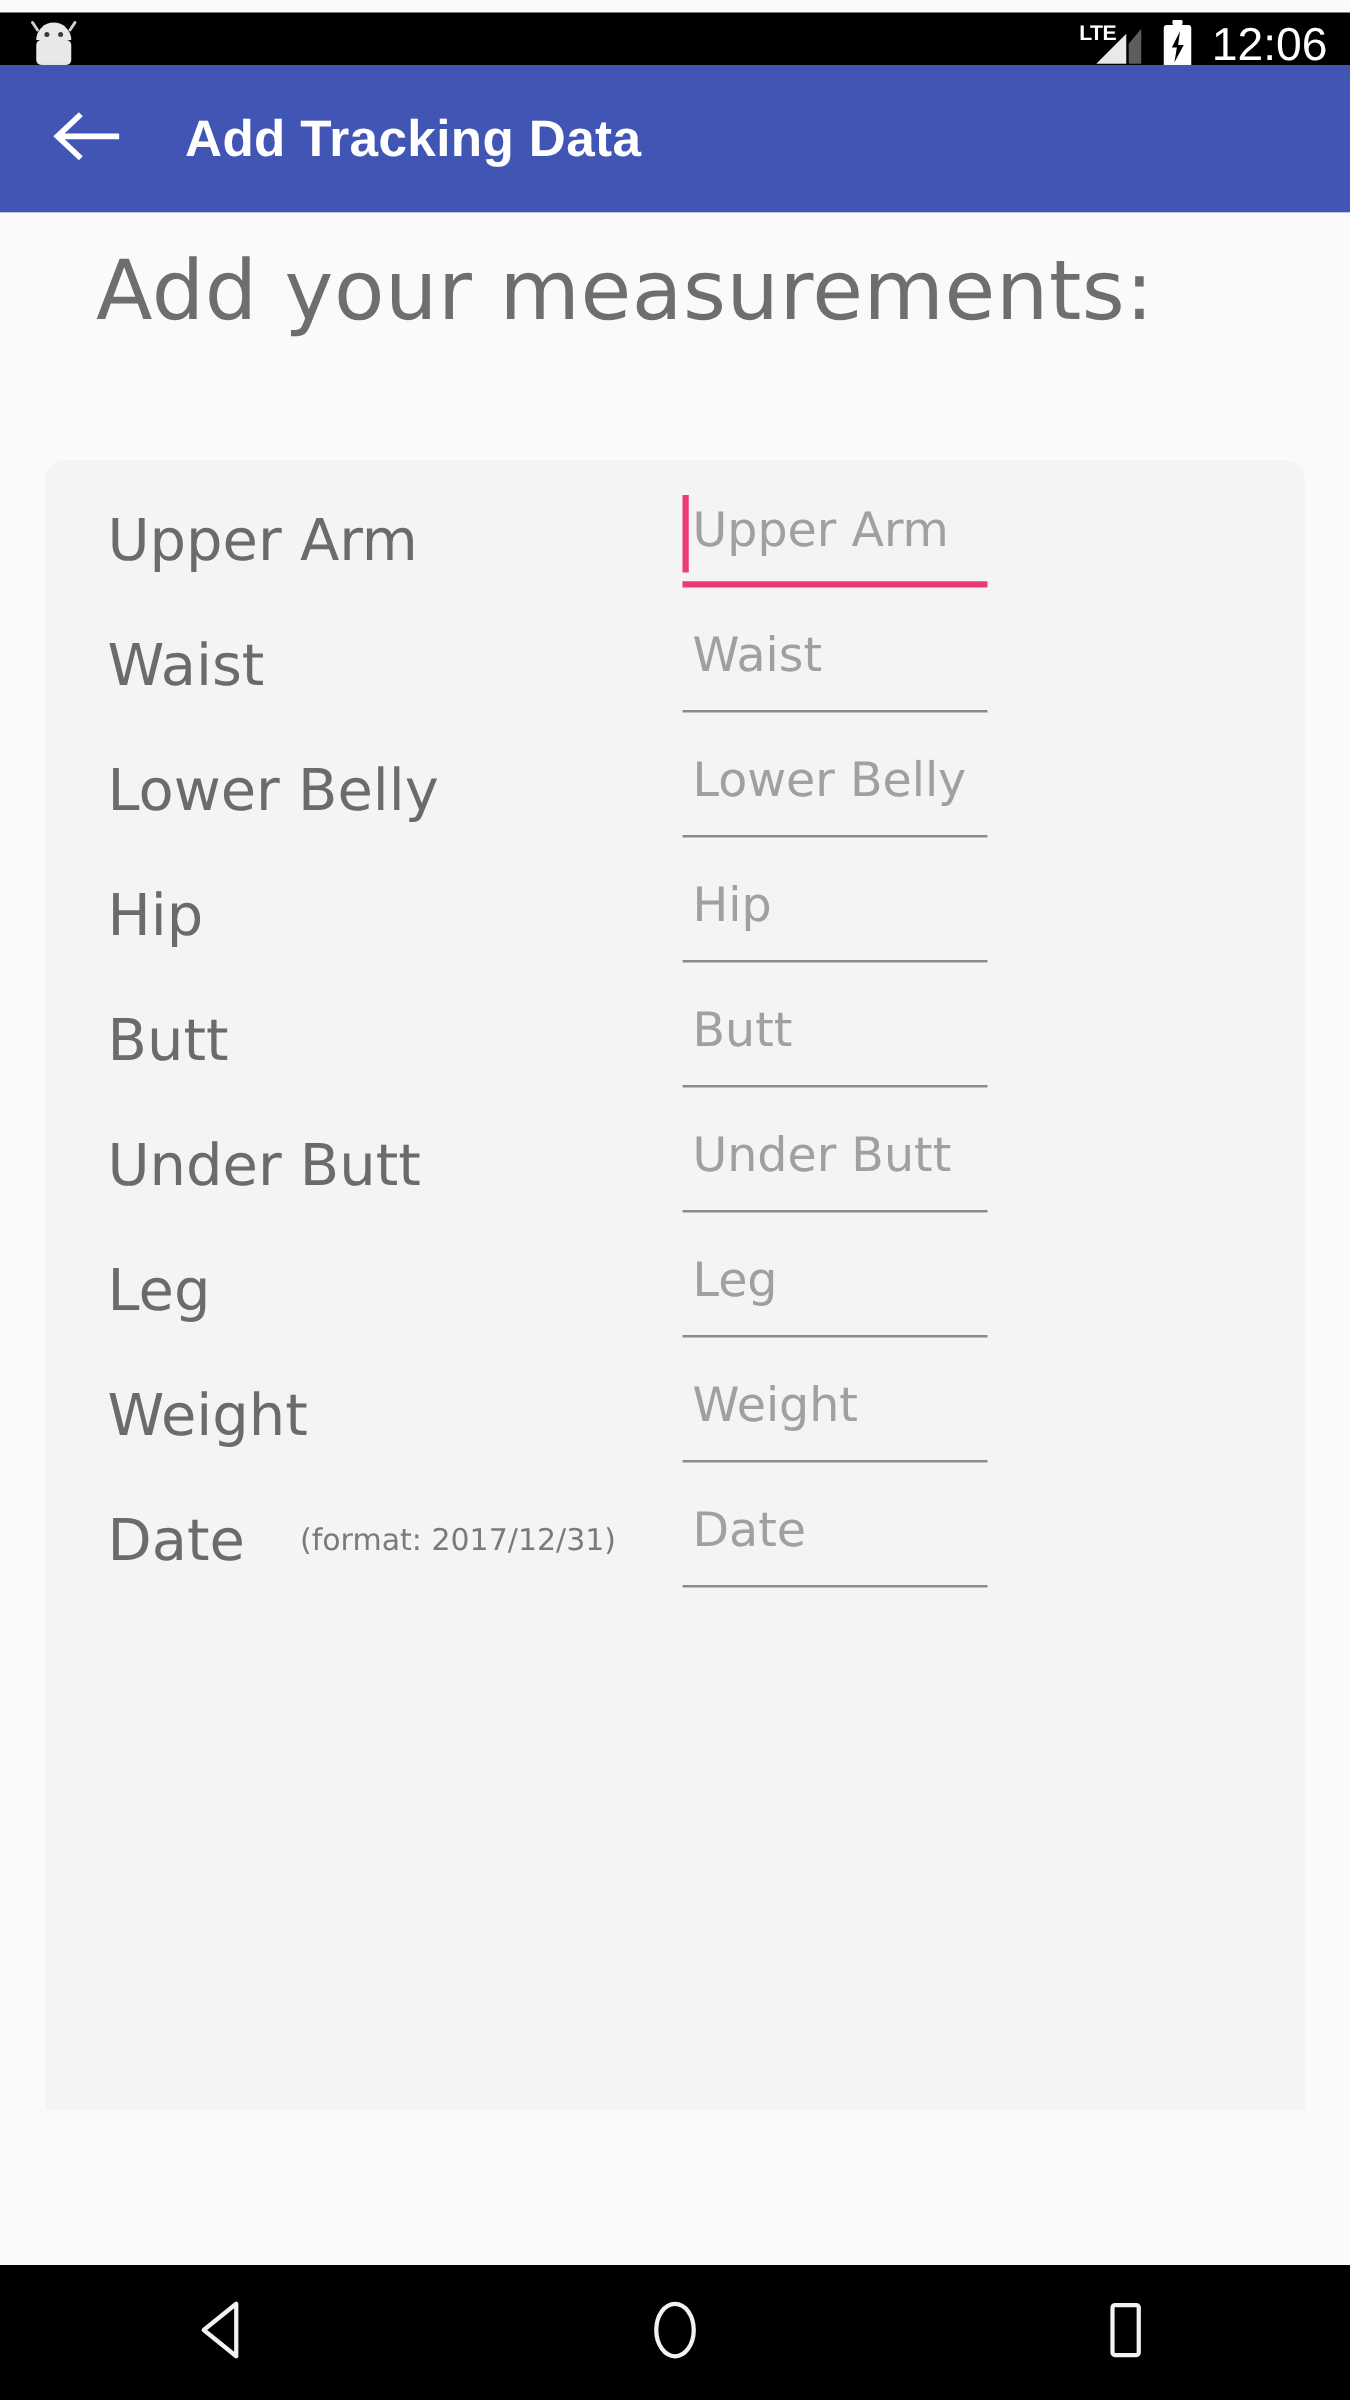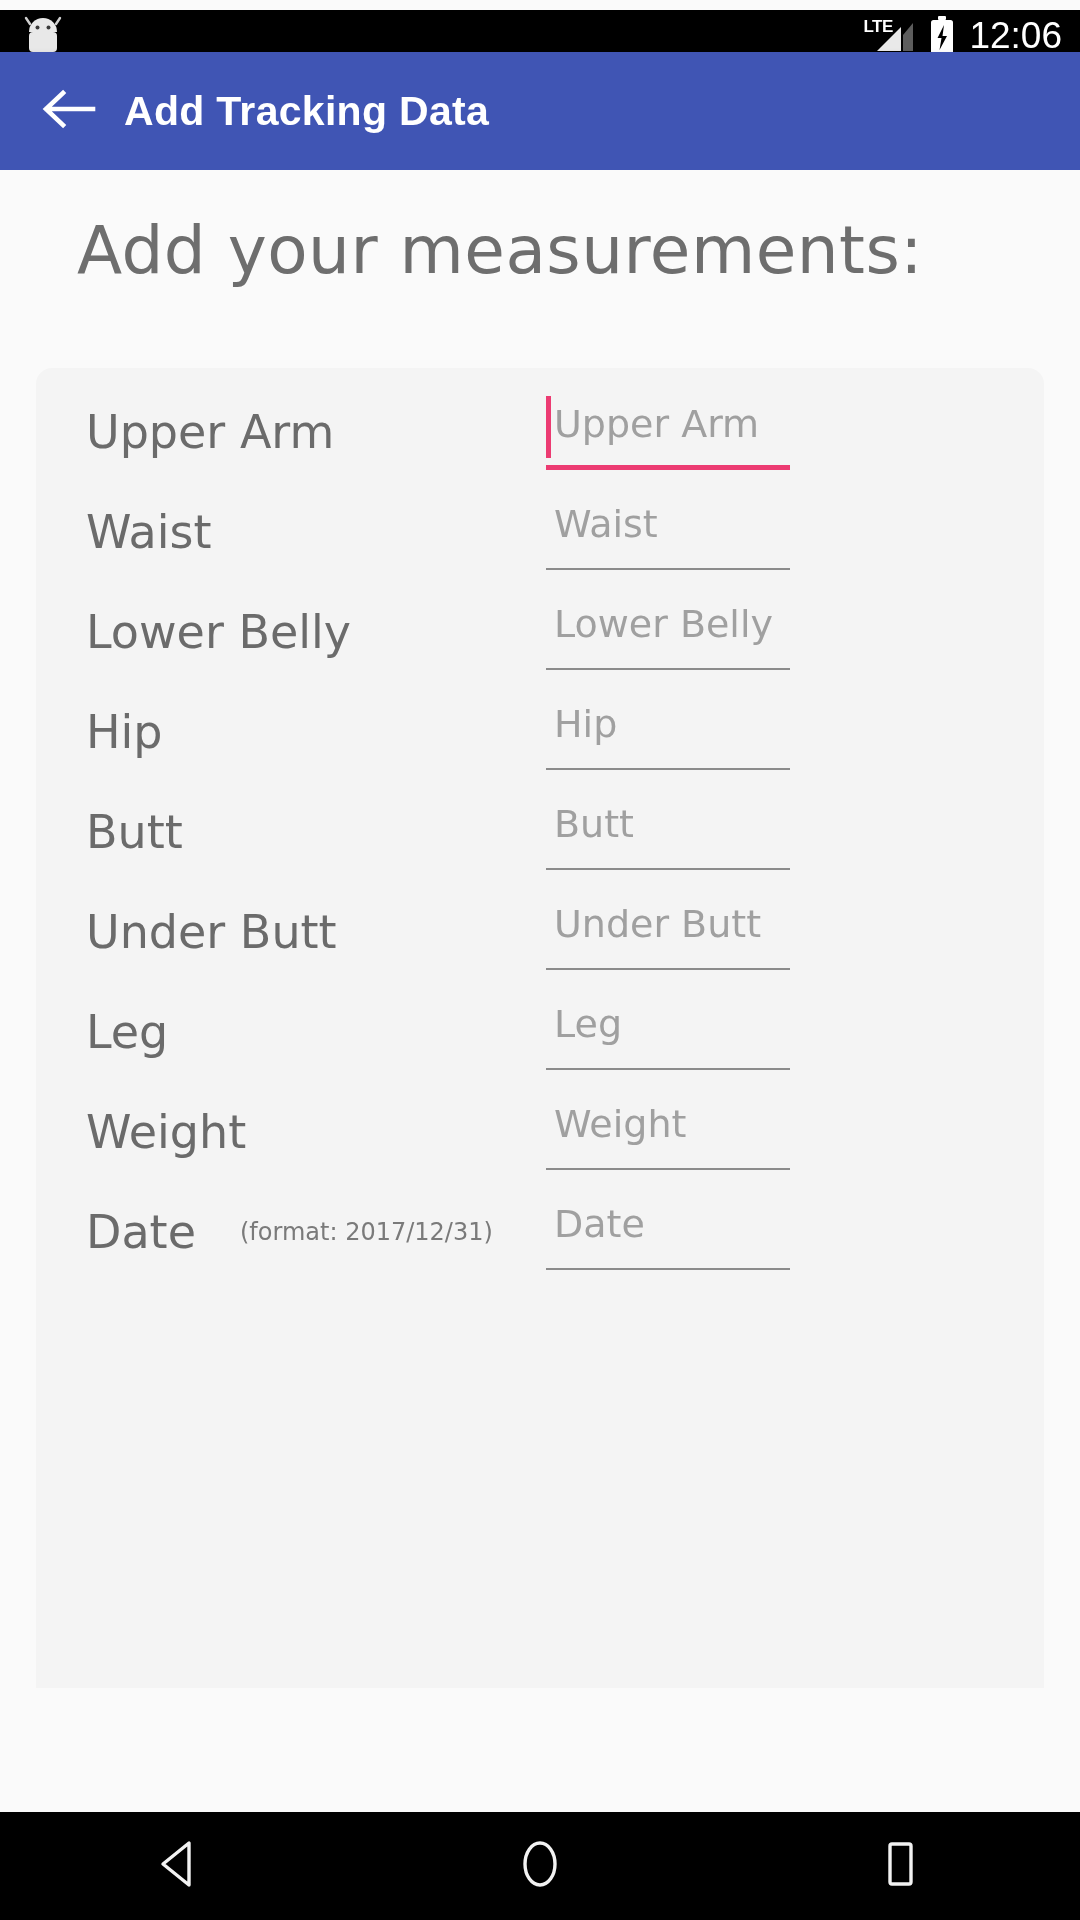--- a/index.html
+++ b/index.html
@@ -39,33 +39,33 @@
     position:absolute; top:52px; left:0; width:1080px; height:118px;
     background:#4055b4;
     box-shadow:0 3px 6px rgba(0,0,0,0.22);
     display:flex; align-items:center;
   }
   .back-btn {
     width:62px; height:62px; margin-left:38px;
     display:flex; align-items:center; justify-content:center; cursor:pointer;
   }
   .appbar-title {
-    margin-left:24px;
+    margin-left:48px;
     font-family:"Liberation Sans", sans-serif;
     font-size:41px; font-weight:700; color:#ffffff; letter-spacing:0.3px;
   }
 
   
   .content {
     position:absolute; top:170px; left:0; width:1080px; height:1670px;
     background:#fafafa;
   }
   .page-heading {
     width:1000px; text-align:center;
-    margin-top:42px;
+    margin-top:24px;
     font-family:"DejaVu Sans", sans-serif;
     font-size:66px; font-weight:400; color:#6e6e6e;
     letter-spacing:0.5px;
   }
 
   
   .card {
     position:absolute; left:36px; top:198px;
     width:1008px; height:1320px;
     background:#f4f4f4;

